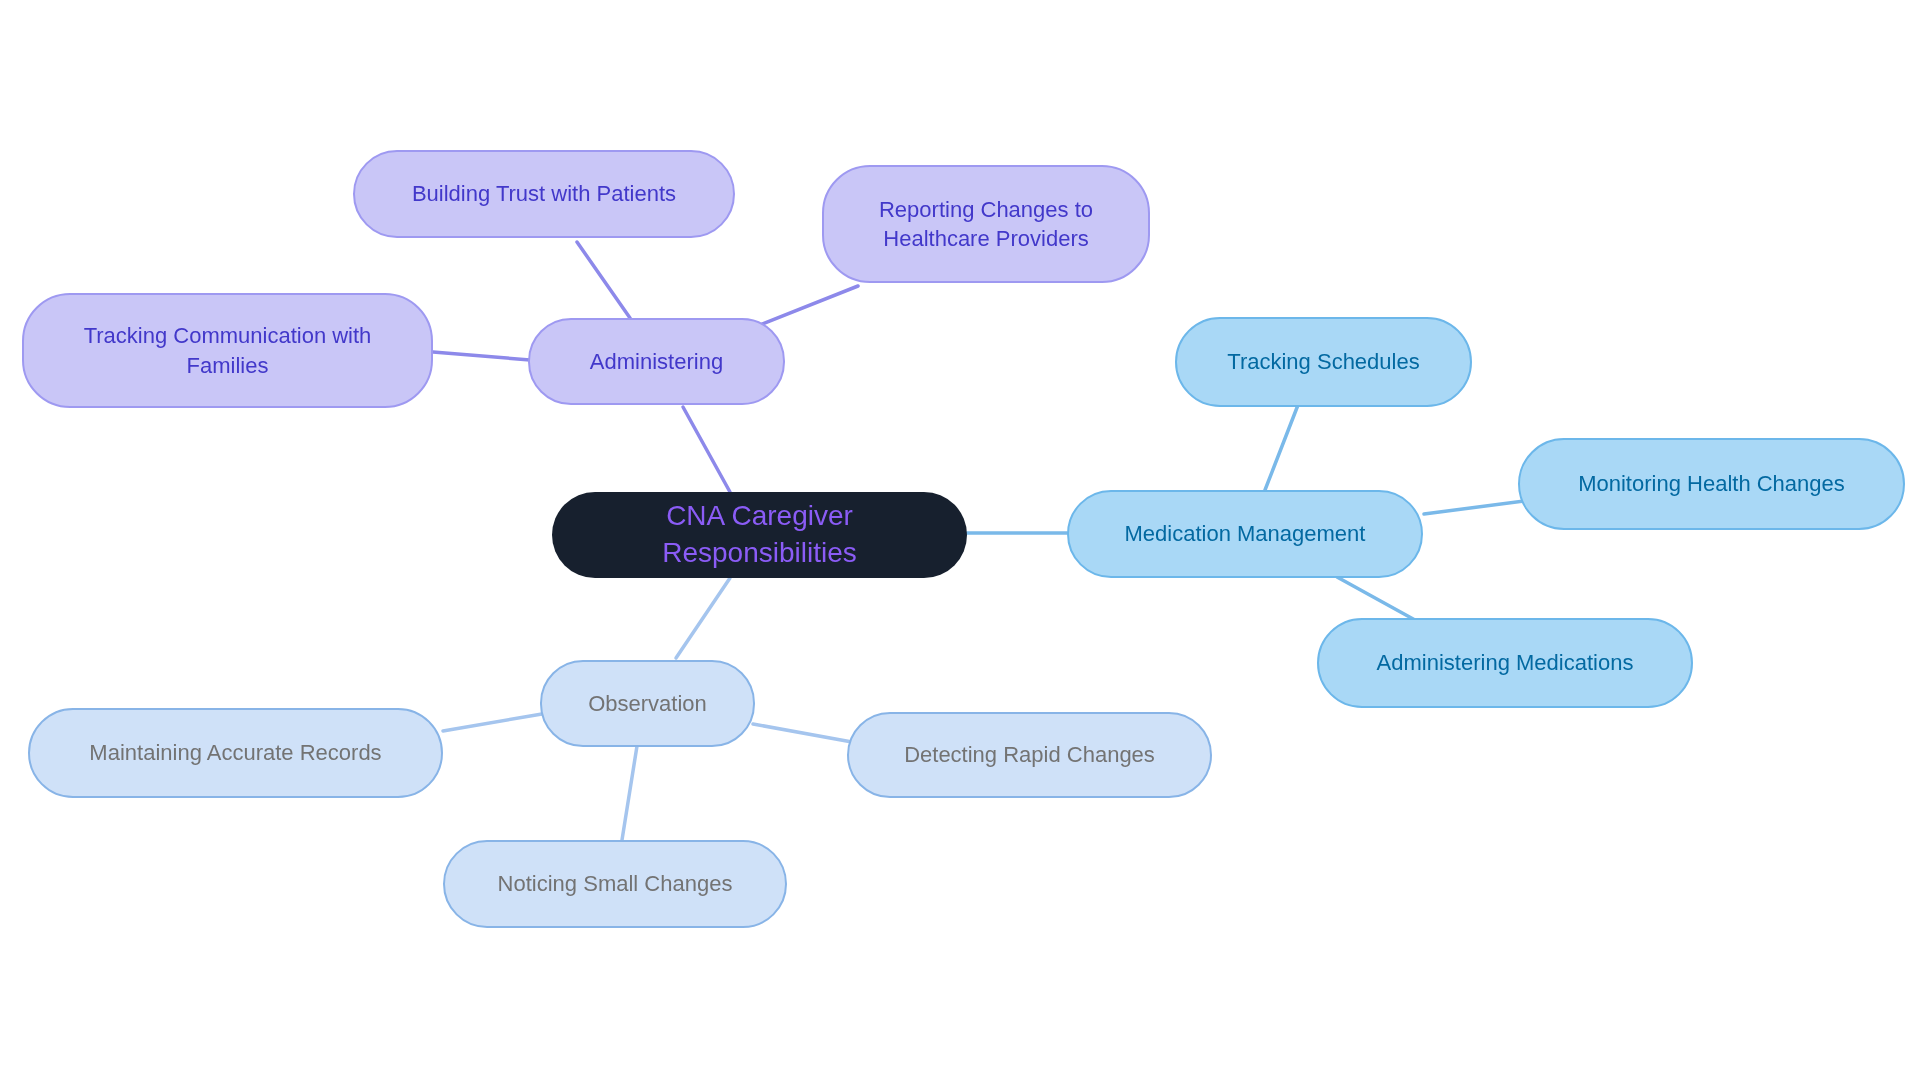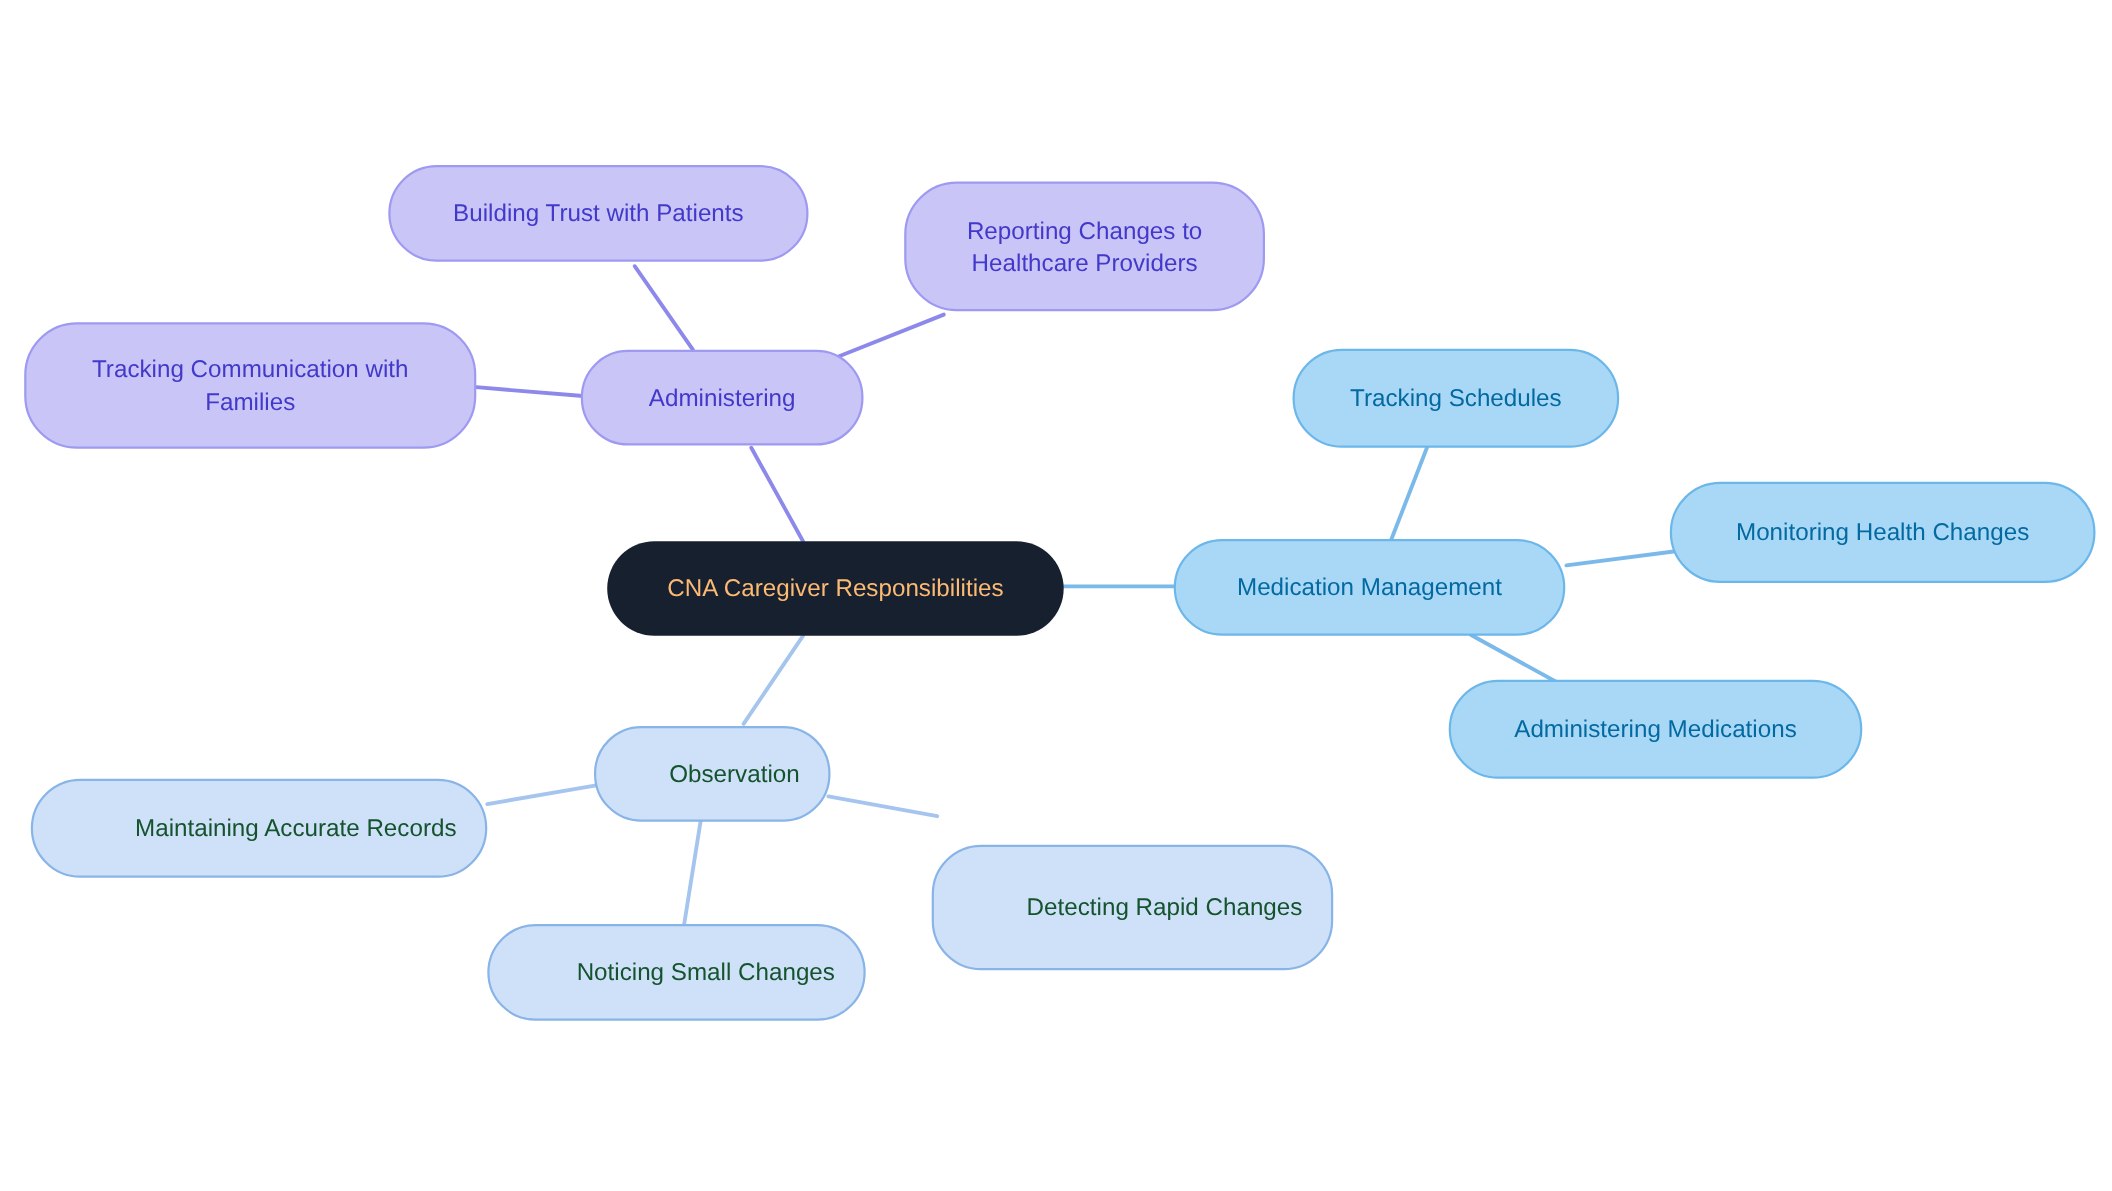--- a/index.html
+++ b/index.html
@@ -31,27 +31,27 @@
     justify-content: center;
     text-align: center;
     box-sizing: border-box;
     font-size: 22px;
     line-height: 1.32;
     border: 2px solid transparent;
     cursor: default;
   }
   .node-root {
     background: #17202e;
-    color: #fdba74;
+    color: #8b5cf6;
     border: none;
-    font-size: 22px;
+    font-size: 28px;
   }
   .branch-communication { background: #c9c6f7; border-color: #9e99f1; color: #4238ca; }
   .branch-medication    { background: #a9d8f6; border-color: #6cb7ea; color: #0369a1; }
-  .branch-observation   { background: #cfe1f8; border-color: #88b4e7; color: #14532d; justify-content: flex-end; }
+  .branch-observation   { background: #cfe1f8; border-color: #88b4e7; color: #737373; }
   .node .label { padding: 0 26px; }
 </style>
 </head>
 <body>
 
 <div id="canvas">
 
   <svg id="edges">
 
     <line x1="577" y1="242" x2="630" y2="318" stroke-width="3.5" stroke-linecap="round" stroke="#8d89ea"></line>
@@ -99,20 +99,20 @@
   <div class="node branch-medication" style="left:1317px; top:618px; width:376px; height:90px; border-radius:45px;">
     <span class="label">Administering Medications</span>
   </div>
 
   <div class="node branch-observation" style="left:540px; top:660px; width:215px; height:87px; border-radius:43px;">
     <span class="label">Observation</span>
   </div>
   <div class="node branch-observation" style="left:28px; top:708px; width:415px; height:90px; border-radius:45px;">
     <span class="label">Maintaining Accurate Records</span>
   </div>
-  <div class="node branch-observation" style="left:847px; top:768px; width:365px; height:114px; border-radius:45px;">
+  <div class="node branch-observation" style="left:847px; top:712px; width:365px; height:86px; border-radius:45px;">
     <span class="label">Detecting Rapid Changes</span>
   </div>
   <div class="node branch-observation" style="left:443px; top:840px; width:344px; height:88px; border-radius:44px;">
     <span class="label">Noticing Small Changes</span>
   </div>
 
 </div>
 
 </body></html>

